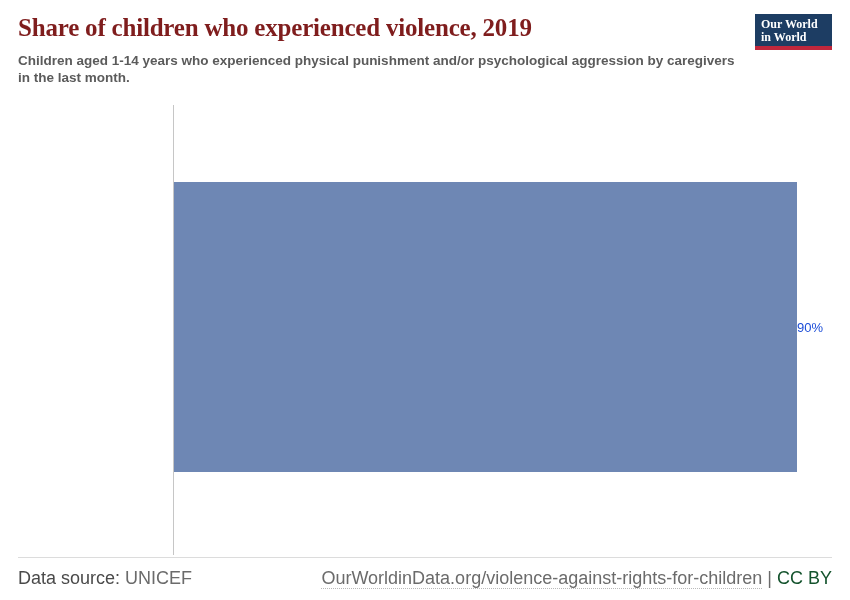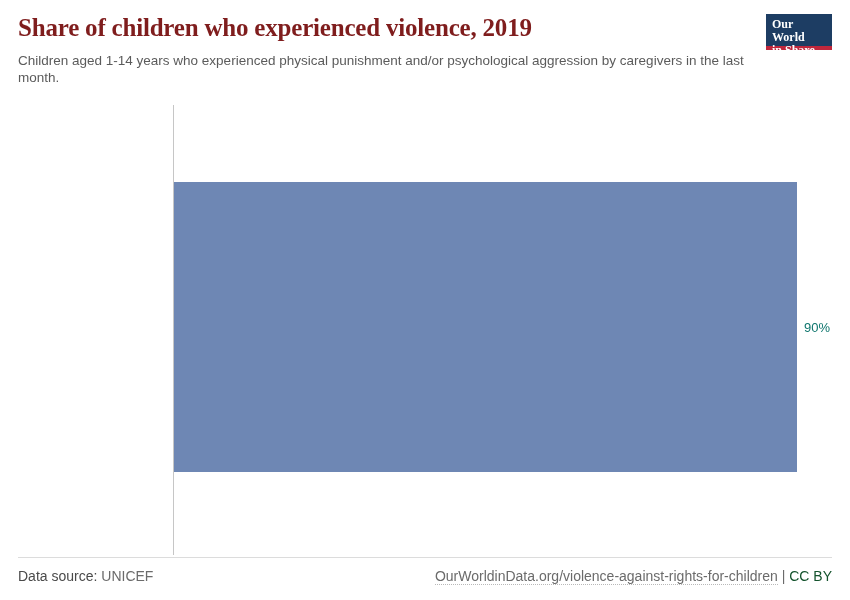--- a/index.html
+++ b/index.html
@@ -36,29 +36,29 @@
     letter-spacing: -0.2px;
     margin: 0;
     line-height: 1.15;
   }
   .subtitle {
     margin: 9px 0 0 0;
     font-size: 13.5px;
     line-height: 17px;
     color: #5b5b5b;
     max-width: 730px;
-    font-weight: normal;
+    font-weight: bold;
   }
 
   
   .logo {
     position: absolute;
     right: 18px;
     top: 14px;
-    width: 66px;
+    width: 77px;
     height: 36px;
     background: #1d3d63;
     color: #ffffff;
     font-family: "Liberation Serif", serif;
     font-weight: bold;
     font-size: 12px;
     line-height: 13px;
     padding: 4px 5px 0 6px;
     box-sizing: border-box;
     border-bottom: 4px solid #c0273c;
@@ -92,44 +92,44 @@
     position: absolute;
     left: 0;
     top: 0;
     height: 290px;
     width: 100%;
     background: #6e87b4;
   }
   .bar-value {
     position: absolute;
     left: 100%;
-    margin-left: 7px;
+    margin-left: 0;
     top: 50%;
     transform: translateY(-50%);
     white-space: nowrap;
     font-size: 13px;
-    color: #0f766e;
+    color: #1d4ed8;
   }
 
   
   .footer-rule {
     position: absolute;
     left: 18px;
     right: 18px;
     top: 557px;
     height: 1px;
     background: #dcdcdc;
   }
   .footer {
     position: absolute;
     left: 18px;
     right: 18px;
     top: 565px;
     height: 24px;
-    font-size: 14px;
+    font-size: 18px;
     color: #6b6b6b;
   }
   .footer-left {
     position: absolute;
     left: 0;
     top: 3px;
   }
   .footer-left .src-label {
     color: #4a4a4a;
     font-weight: normal;
@@ -155,21 +155,21 @@
 
 <div class="page">
 
   <div class="header">
     <h1 class="title">Share of children who experienced violence, 2019</h1>
     <p class="subtitle">Children aged 1-14 years who experienced physical punishment and/or psychological aggression by caregivers in the last month.</p>
   </div>
 
   <div class="logo" style="background: rgb(29, 61, 99); border-bottom-color: rgb(192, 39, 60);">
     <span class="logo-line">Our World</span>
-    <span class="logo-line">in Share</span>
+    <span class="logo-line">in World</span>
   </div>
 
   <div class="chart">
     <div class="axis-line" style="background: rgb(198, 198, 198);"></div>
 
     <div class="bar-row">
 
       <div class="bar" style="background: rgb(110, 135, 180); width: 100%;"></div>
       <div class="bar-value">90%</div>
     </div>

